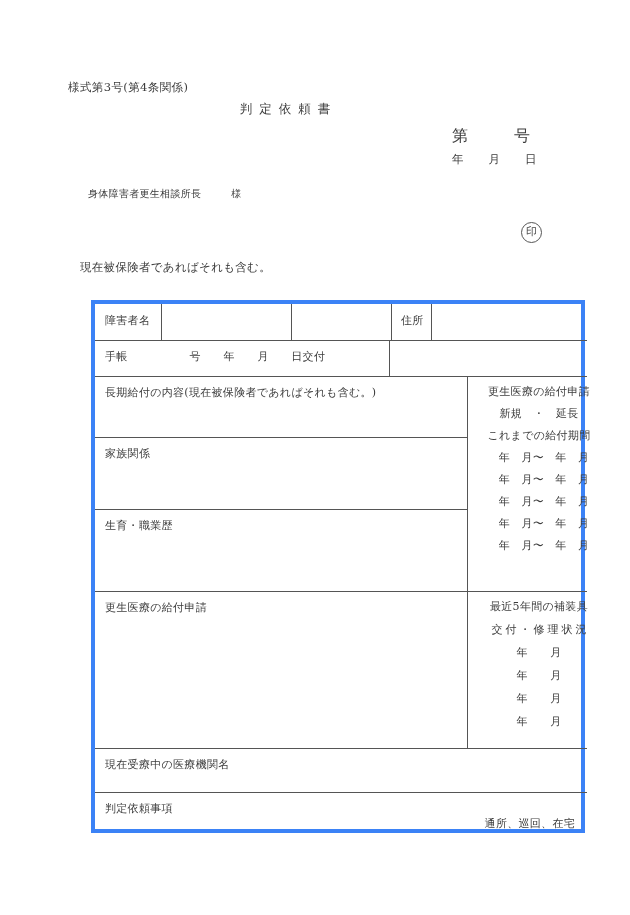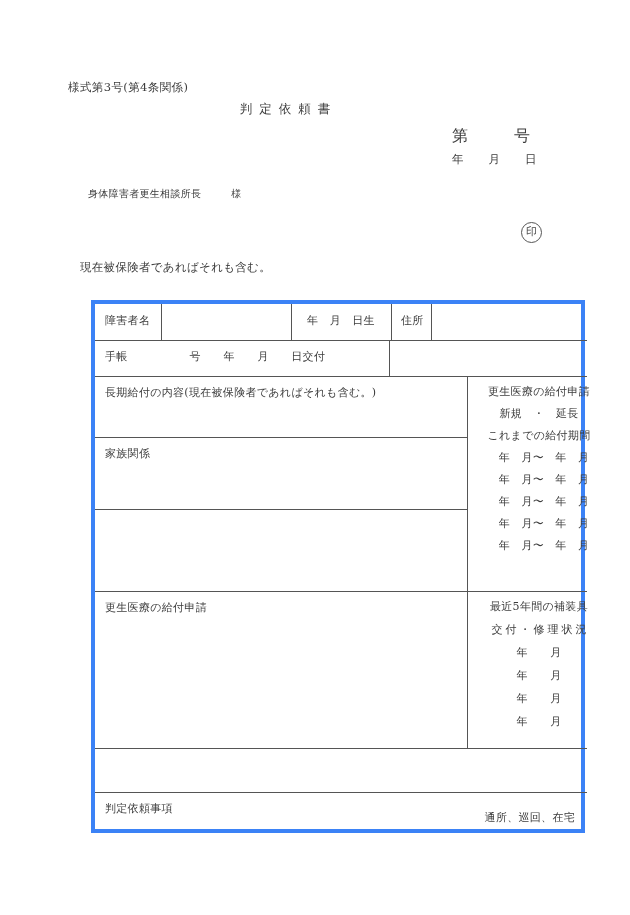--- a/index.html
+++ b/index.html
@@ -159,30 +159,30 @@
 
   <div class="vline" style="left:66px;  top:0;   height:36px;"></div>
   <div class="vline" style="left:196px; top:0;   height:36px;"></div>
   <div class="vline" style="left:296px; top:0;   height:36px;"></div>
   <div class="vline" style="left:336px; top:0;   height:36px;"></div>
   <div class="vline" style="left:294px; top:36px; height:36px;"></div>
   <div class="vline" style="left:372px; top:72px; height:372px;"></div>
 
   <div class="cell pad" style="left:0;   top:0;  width:66px;  height:36px;">障害者名</div>
   <div class="cell pad" style="left:66px; top:0; width:130px; height:36px;"></div>
-  <div class="cell" style="left:196px; top:0; width:100px; height:36px; text-align:center; padding-top:9px;">年　月　日生</div>
   <div class="cell pad" style="left:296px; top:0; width:40px; height:36px;">住所</div>
   <div class="cell pad" style="left:336px; top:0; width:156px; height:36px;"></div>
 
   <div class="cell pad" style="left:0; top:36px; width:294px; height:36px;">
     <span>手帳</span><span style="display:inline-block;width:62px;"></span><span>号　　年　　月　　日交付</span>
   </div>
 
   <div class="cell pad" style="left:0; top:133px; width:372px; height:72px;">家族関係</div>
   <div class="cell pad" style="left:0; top:72px;  width:372px; height:61px;">長期給付の内容(現在被保険者であればそれも含む。)</div>
+  <div class="cell pad" style="left:0; top:205px; width:372px; height:82px;">生育・職業歴</div>
   <div class="cell pad" style="left:0; top:287px; width:372px; height:157px;">更生医療の給付申請</div>
 
   <div class="cell" style="left:372px; top:72px; width:120px; height:215px;">
     <div class="rt-line" style="top:8px;">更生医療の給付申請</div>
     <div class="rt-line" style="top:30px;">新規　・　延長</div>
     <div class="rt-line" style="top:52px;">これまでの給付期間</div>
     <div class="rt-line indent" style="top:74px;">年　月〜　年　月</div>
     <div class="rt-line indent" style="top:96px;">年　月〜　年　月</div>
     <div class="rt-line indent" style="top:118px;">年　月〜　年　月</div>
     <div class="rt-line indent" style="top:140px;">年　月〜　年　月</div>
@@ -191,17 +191,18 @@
 
   <div class="cell" style="left:372px; top:287px; width:120px; height:157px;">
     <div class="rt-line" style="top:8px;">最近5年間の補装具</div>
     <div class="rt-line spaced-mid" style="top:31px; text-indent:3px;font-family:Liberation Mono, monospace;">交付・修理状況</div>
     <div class="rt-line" style="top:54px;">年　　月</div>
     <div class="rt-line" style="top:77px;">年　　月</div>
     <div class="rt-line" style="top:100px;">年　　月</div>
     <div class="rt-line" style="top:123px;">年　　月</div>
   </div>
 
+  <div class="cell pad" style="left:0; top:444px; width:492px; height:44px;">現在受療中の医療機関名</div>
 
   <div class="cell pad" style="left:0; top:488px; width:492px; height:45px;">判定依頼事項</div>
-  <div class="cell" style="left:0; top:488px; width:480px; height:45px; text-align:right; padding-top:18px;">通所、巡回、在宅</div>
+  <div class="cell" style="left:0; top:488px; width:480px; height:45px; text-align:right; padding-top:24px;">通所、巡回、在宅</div>
 
 </div>
 
 </body></html>

